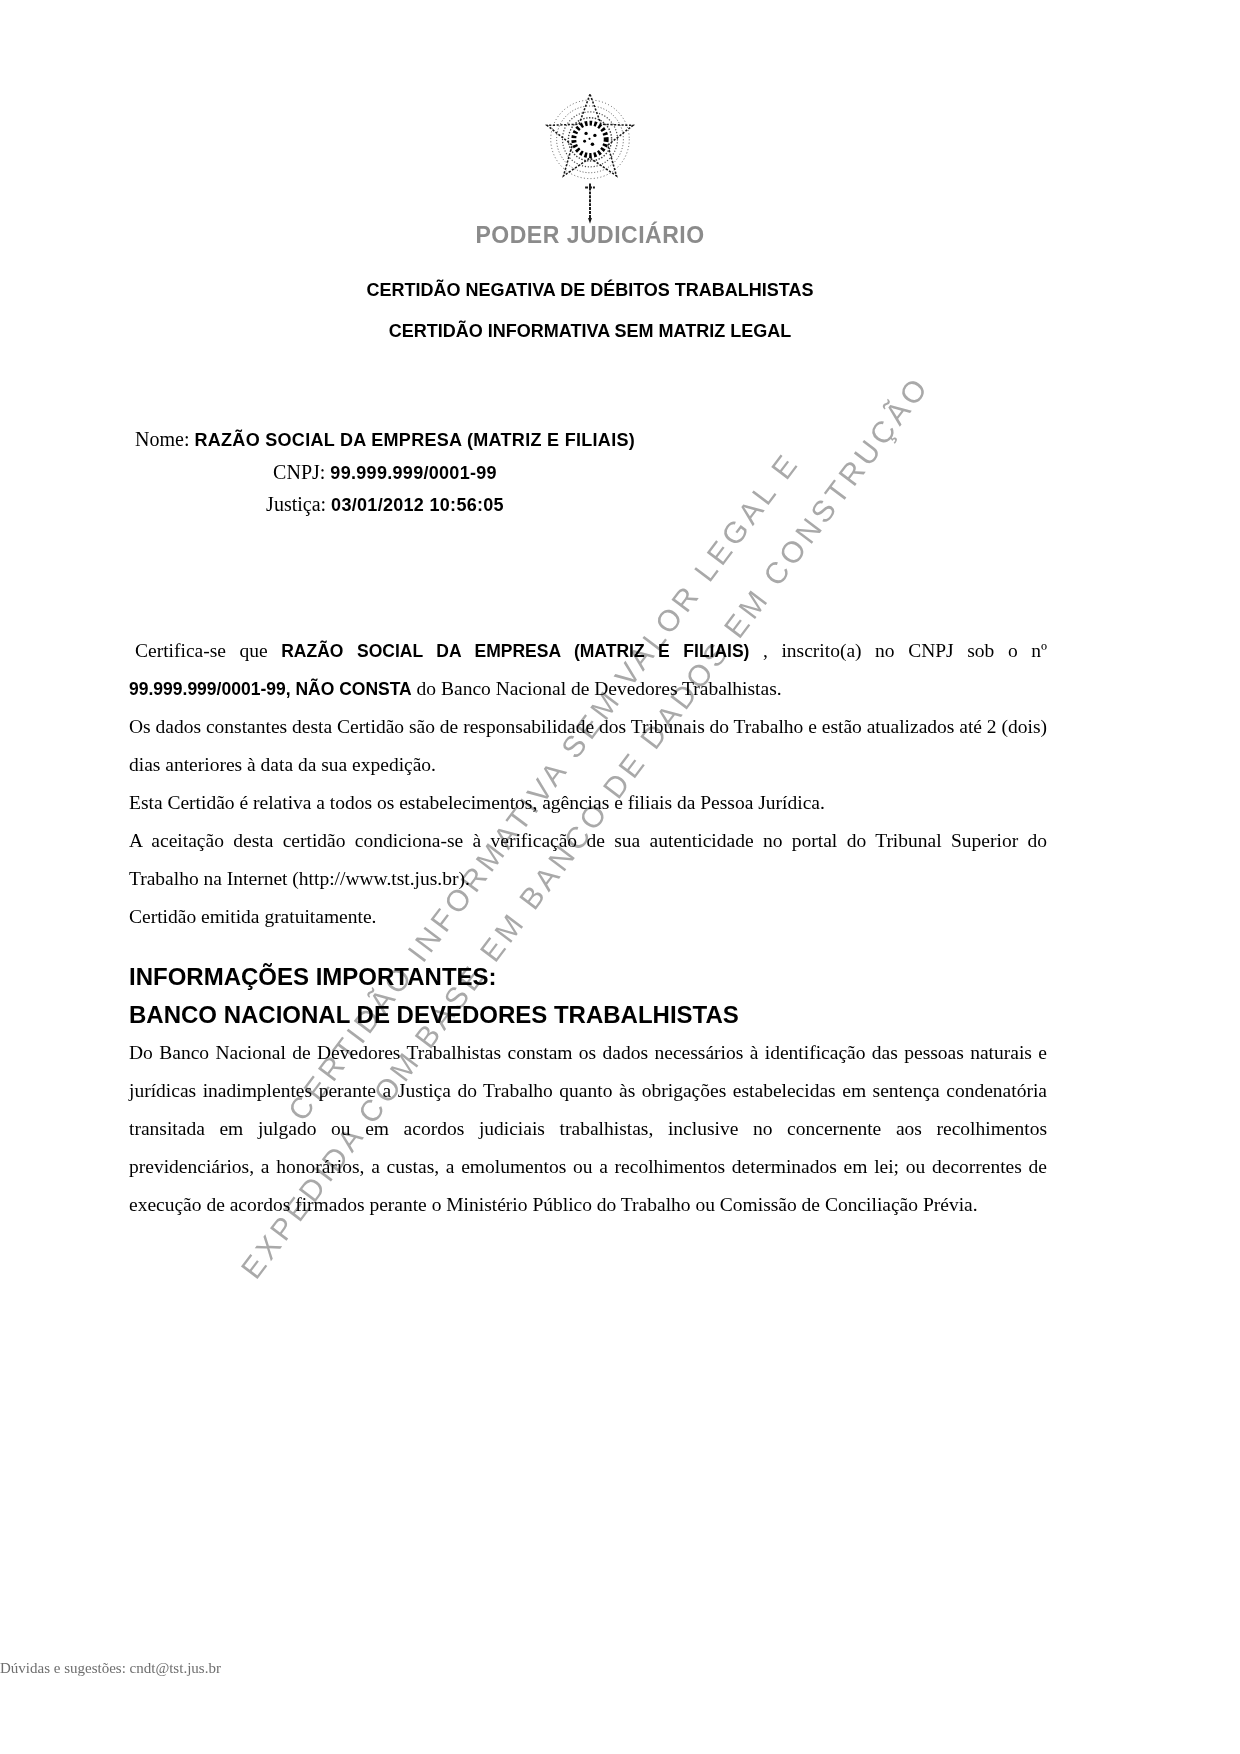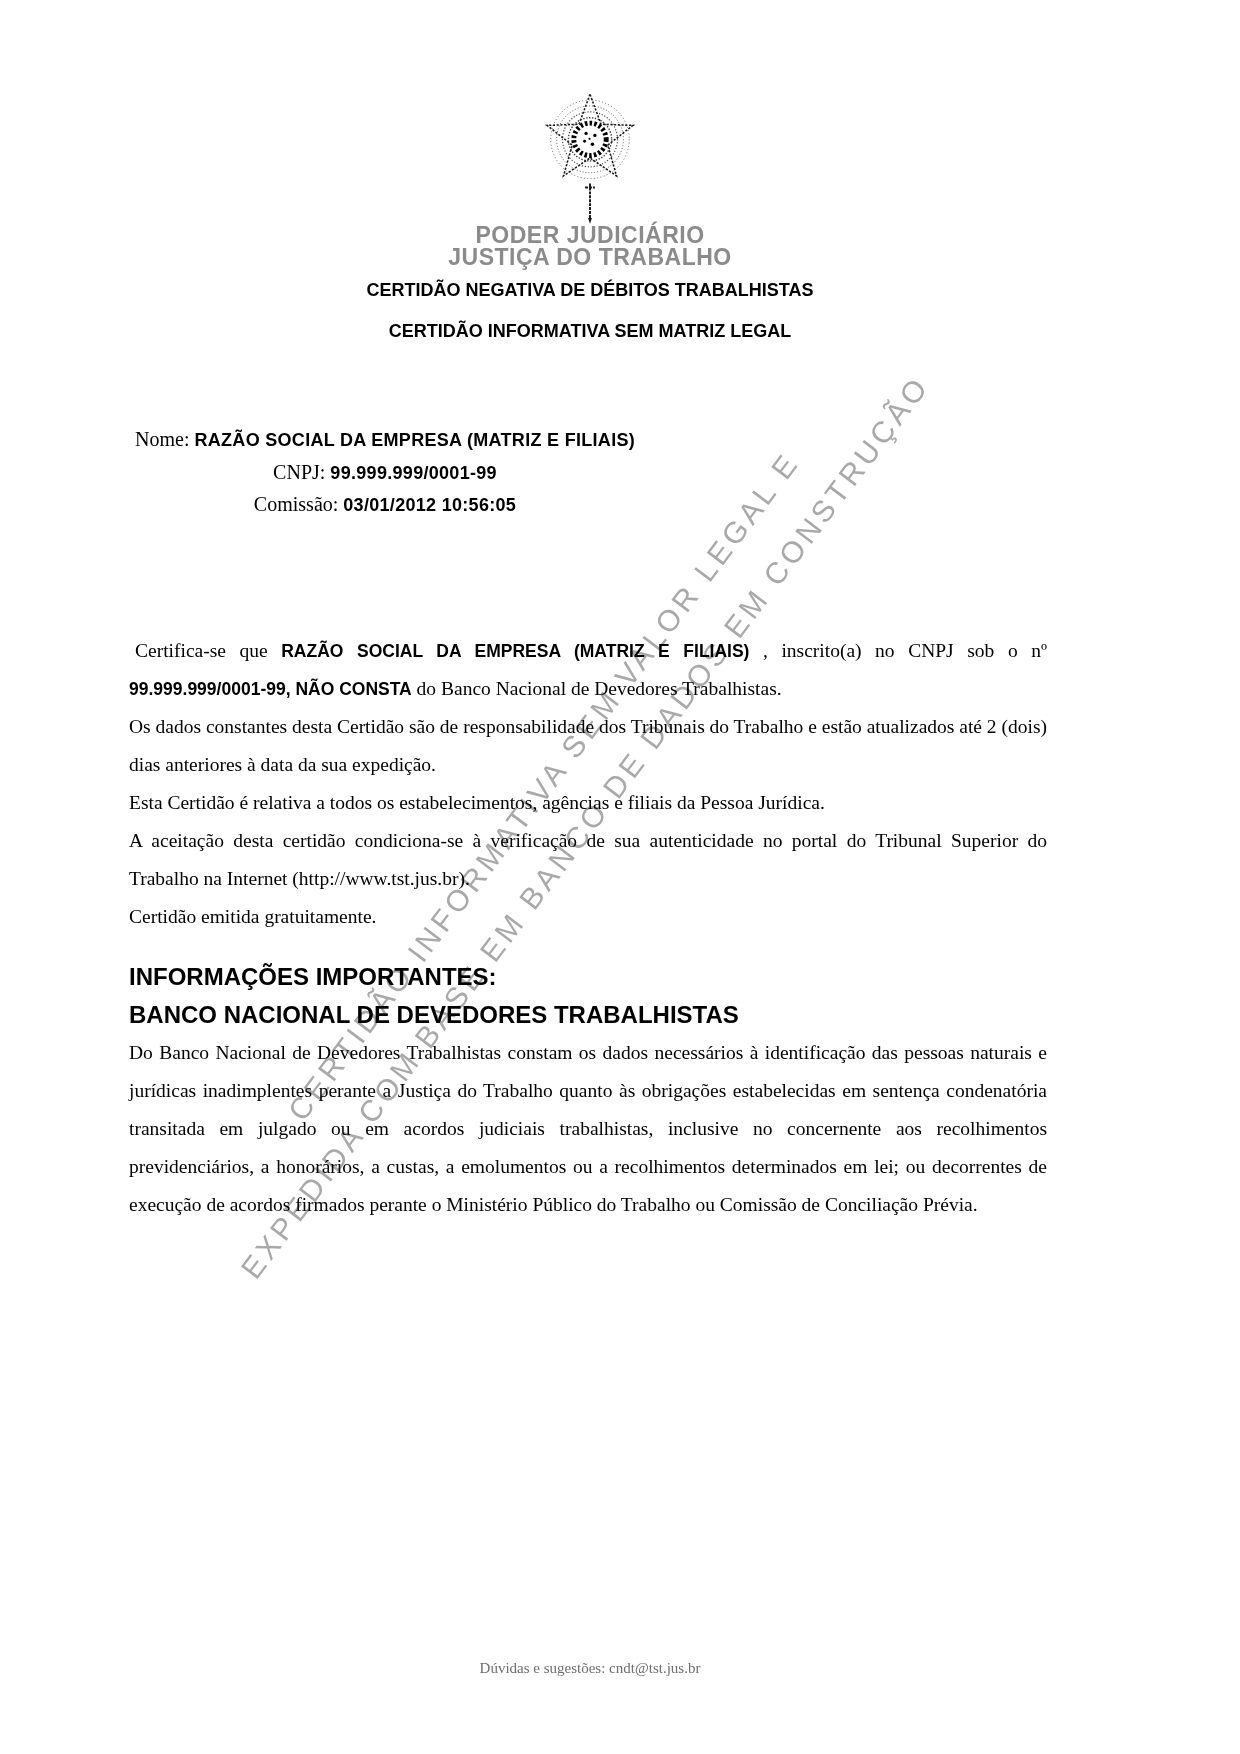--- a/index.html
+++ b/index.html
@@ -47,21 +47,21 @@
   .docbody p { margin:0; }
   .p1 { text-indent:6px; }
   .bsans { font-family:"Liberation Sans", sans-serif; font-weight:bold; font-size:17.5px; }
   .hsans {
     font-family:"Liberation Sans", sans-serif; font-weight:bold;
     font-size:24px; line-height:38px; margin:0; text-align:left;
   }
   .gap-top { margin-top:22px !important; }
   
   .footer {
-    position:absolute; top:1660px; left:0; width:1180px; text-align:center;
+    position:absolute; top:1660px; left:0; width:1180px; text-align:left;
     font-family:"Liberation Serif", serif; font-size:15px; color:#6e6e6e; z-index:2;
   }
 </style>
 </head>
 <body>
 
 <div class="page">
 
   <div class="wm wm1">CERTIDÃO INFORMATIVA SEM VALOR LEGAL E</div>
   <div class="wm wm2">EXPEDIDA COM BASE EM BANCO DE DADOS EM CONSTRUÇÃO</div>
@@ -84,39 +84,38 @@
       <circle cx="57.5" cy="55" r="1.8" fill="#000"></circle>
       <circle cx="54.5" cy="49.5" r="1.1" fill="#000"></circle>
 
       <path d="M50 99 h10 M55 95 v38" fill="none" stroke="#1a1a1a" stroke-width="2" stroke-dasharray="3,1"></path>
       <path d="M53 130 l2 6 l2 -6 z" fill="#1a1a1a"></path>
     </svg>
   </div>
 
   <div class="org">
     <div>PODER JUDICIÁRIO</div>
-    <div>JUSTIÇA DO TRABALHO</div>
   </div>
 
   <div class="title">
     <div>CERTIDÃO NEGATIVA DE DÉBITOS TRABALHISTAS</div>
     <div>CERTIDÃO INFORMATIVA SEM MATRIZ LEGAL</div>
   </div>
 
   <div class="fields">
     <div class="field">
       <span class="flabel">Nome:</span>
       <span class="fvalue">RAZÃO SOCIAL DA EMPRESA  (MATRIZ E FILIAIS)</span>
     </div>
     <div class="field">
       <span class="flabel">CNPJ:</span>
       <span class="fvalue">99.999.999/0001-99</span>
     </div>
     <div class="field">
-      <span class="flabel">Comissão:</span>
+      <span class="flabel">Justiça:</span>
       <span class="fvalue">03/01/2012 10:56:05</span>
     </div>
   </div>
 
   <div class="docbody">
     <p class="p1"><span>Certifica-se que </span><span class="bsans">RAZÃO SOCIAL DA EMPRESA (MATRIZ E FILIAIS)</span><span> , inscrito(a) no CNPJ sob o nº </span><span class="bsans">99.999.999/0001-99, NÃO CONSTA</span><span> do Banco Nacional de Devedores Trabalhistas.</span></p>
     <p>Os dados constantes desta Certidão são de responsabilidade dos Tribunais do Trabalho e estão atualizados até 2 (dois) dias anteriores à data da sua expedição.</p>
     <p>Esta Certidão é relativa a todos os estabelecimentos, agências e filiais da Pessoa Jurídica.</p>
     <p>A aceitação desta certidão condiciona-se à verificação de sua autenticidade no portal do Tribunal Superior do Trabalho na Internet (http://www.tst.jus.br).</p>
     <p>Certidão emitida gratuitamente.</p>

